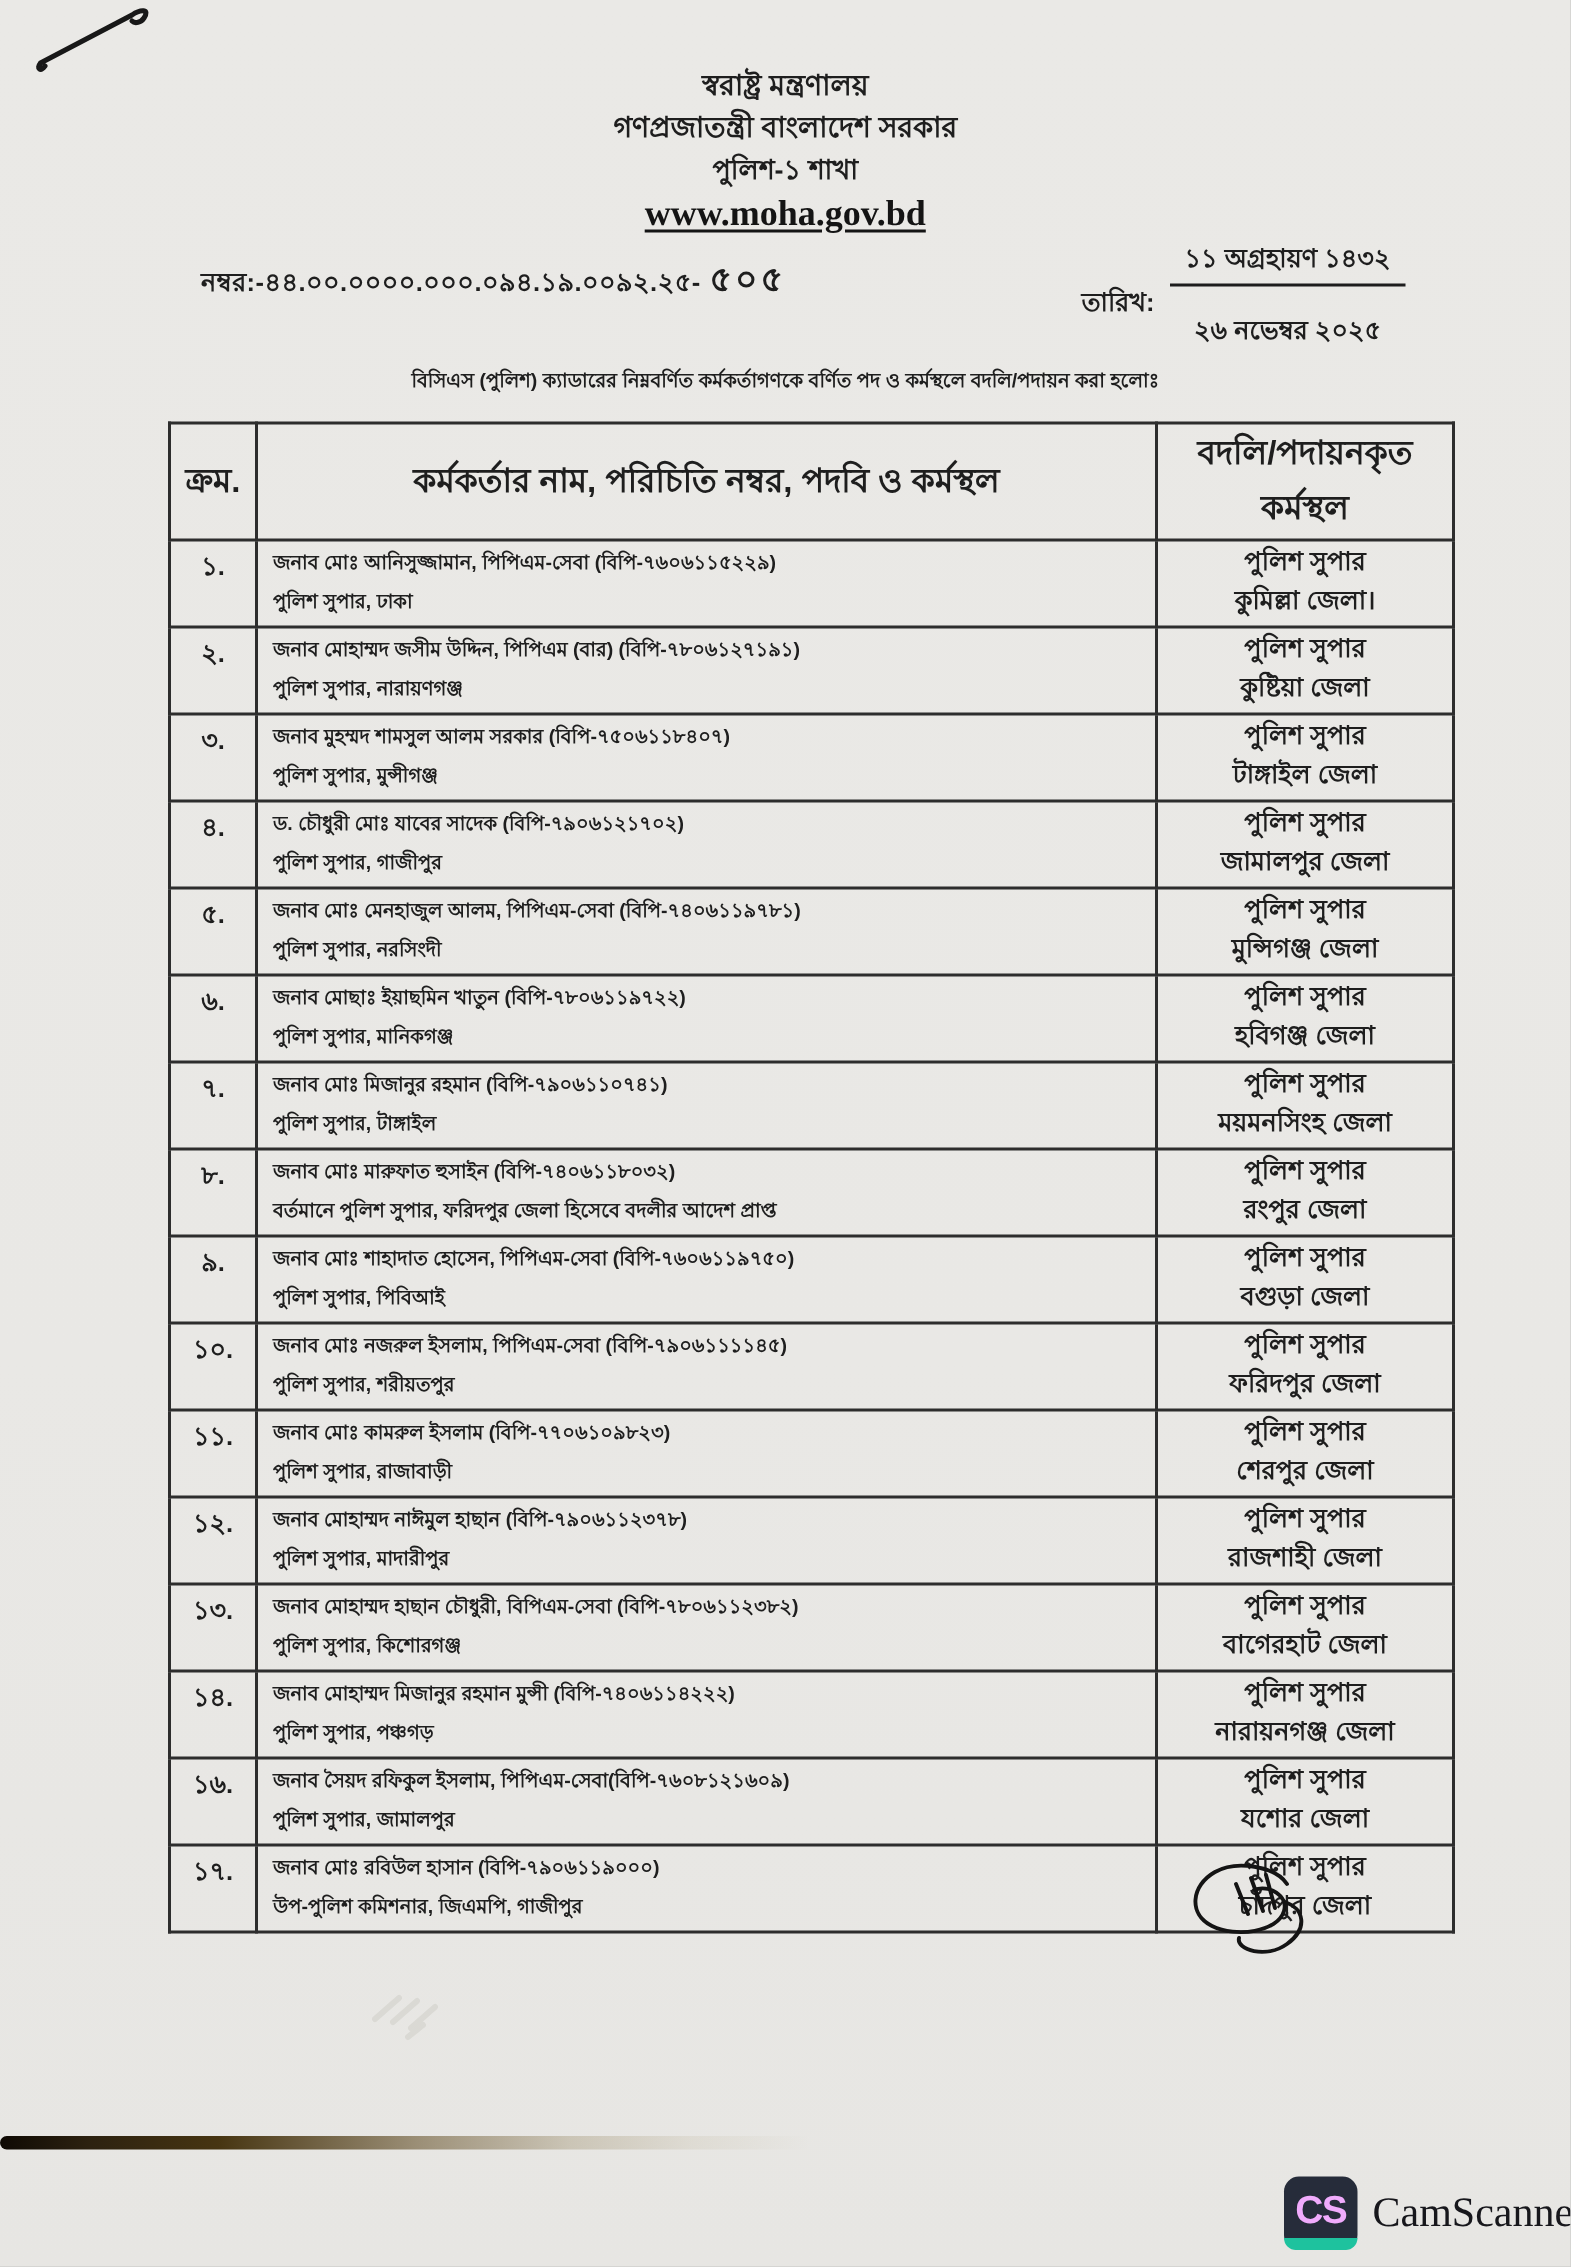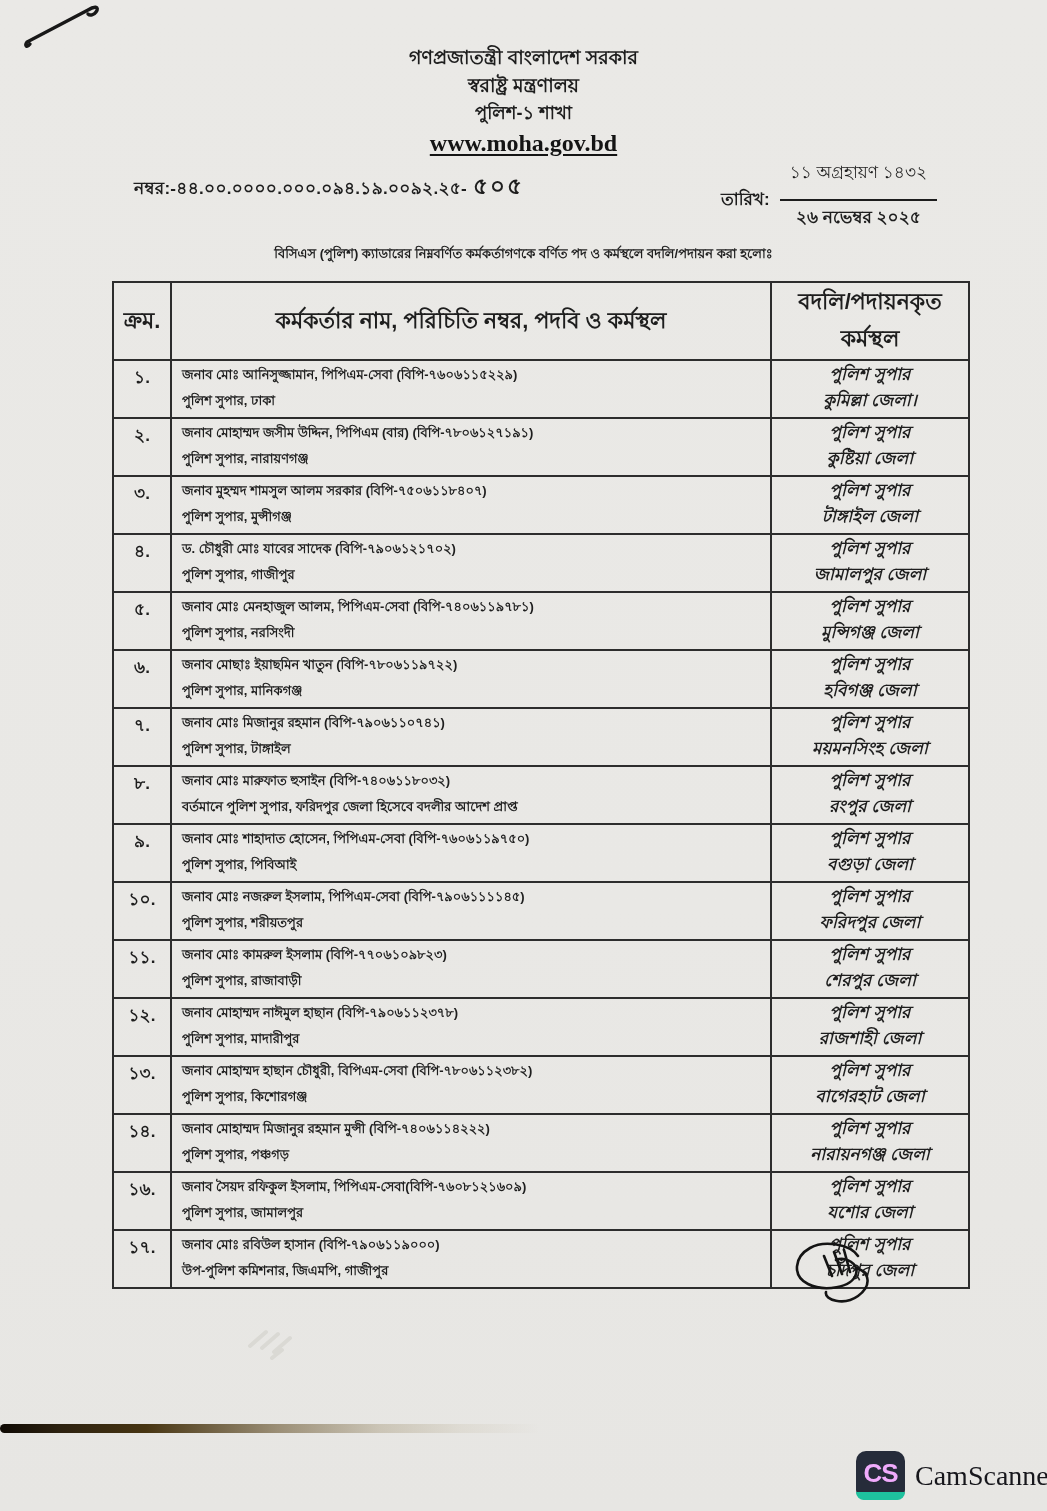--- a/index.html
+++ b/index.html
@@ -20,22 +20,22 @@
     text-decoration:underline; text-underline-offset:3px; line-height:32px; color:#141414;
   }
 
   
   .memo-row { position:absolute; top:158px; left:0; width:100%; }
   .memo-no { position:absolute; left:134px; top:10px; font-size:17px; font-weight:700; letter-spacing:.3px;text-align:right; }
   .memo-hand { font-size:23px; font-weight:700; margin-left:6px; letter-spacing:2px; }
   .date-block { position:absolute; right:110px; top:0; display:flex; align-items:center; }
   .date-label { font-size:17px; font-weight:700; margin-right:10px; margin-top:10px; }
   .date-stack { text-align:center; }
-  .date-top { font-size:17px; font-weight:400; padding:1px 10px 12px 10px; border-bottom:2px solid #1d1d1d; }
-  .date-bottom { font-size:17px; font-weight:700; padding-top:3px; }
+  .date-top { font-size:17px; font-weight:700; padding:1px 10px 2px 10px; border-bottom:2px solid #1d1d1d; }
+  .date-bottom { font-size:17px; font-weight:700; padding-top:16px; }
 
   
   .notif-title {
     position:absolute; top:204px; left:0; width:100%; text-align:center;
     font-size:19px; font-weight:700; text-decoration:underline; text-underline-offset:4px;
   }
   .intro { position:absolute; top:244px; left:0; width:100%; text-align:center; font-size:13px; font-weight:600; }
 
   
   .transfer-table {
@@ -45,21 +45,21 @@
   .transfer-table th, .transfer-table td { border:2px solid #2d2d2d; }
   .transfer-table th { font-size:22px; font-weight:700; height:26px; padding:1px 4px; }
   .th-serial { width:48px; }
   .th-detail { width:590px; }
   .th-new { width:188px;margin-top:11px; }
   .transfer-table td { height:52px; vertical-align:top; padding:1px 0; }
   .c-serial { text-align:center; font-size:17px; font-weight:600; padding-top:3px !important; }
   .c-detail { padding-left:10px !important; padding-right:4px !important; }
   .c-detail div { font-size:13px; font-weight:600; line-height:26px; white-space:nowrap; }
   .c-new { text-align:center; }
-  .c-new div { font-size:17px; font-weight:600; line-height:26px;font-style:italic; }
+  .c-new div { font-size:17px; font-weight:600; line-height:26px; }
 
   
   .pen-mark { position:absolute; left:18px; top:0; }
 
   
   .signature { position:absolute; left:780px; top:1238px; }
 
   
   .ghost-mark { position:absolute; left:242px; top:1318px; opacity:.9; }
 
@@ -83,22 +83,22 @@
 </head>
 <body>
 
 <div class="page">
 
   <svg class="pen-mark" width="110" height="60" viewBox="0 0 110 60">
     <path d="M12,44 C9,48 6,46 9,42 L70,10 C76,6 82,6 78,12 C76,15 72,16 70,14" fill="none" stroke="#181818" stroke-width="3.4" stroke-linecap="round"></path>
   </svg>
 
   <div class="doc-header">
+    <div class="hdr-line">স্বরাষ্ট্র মন্ত্রণালয়</div>
     <div class="hdr-line">গণপ্রজাতন্ত্রী বাংলাদেশ সরকার</div>
-    <div class="hdr-line">স্বরাষ্ট্র মন্ত্রণালয়</div>
     <div class="hdr-branch">পুলিশ-১ শাখা</div>
     <div class="website">www.moha.gov.bd</div>
   </div>
 
   <div class="memo-row">
     <div class="memo-no">
       <span>নম্বর:-</span><span>৪৪.০০.০০০০.০০০.০৯৪.১৯.০০৯২.২৫-</span><span class="memo-hand">৫০৫</span>
     </div>
     <div class="date-block">
       <span class="date-label">তারিখ:</span>

